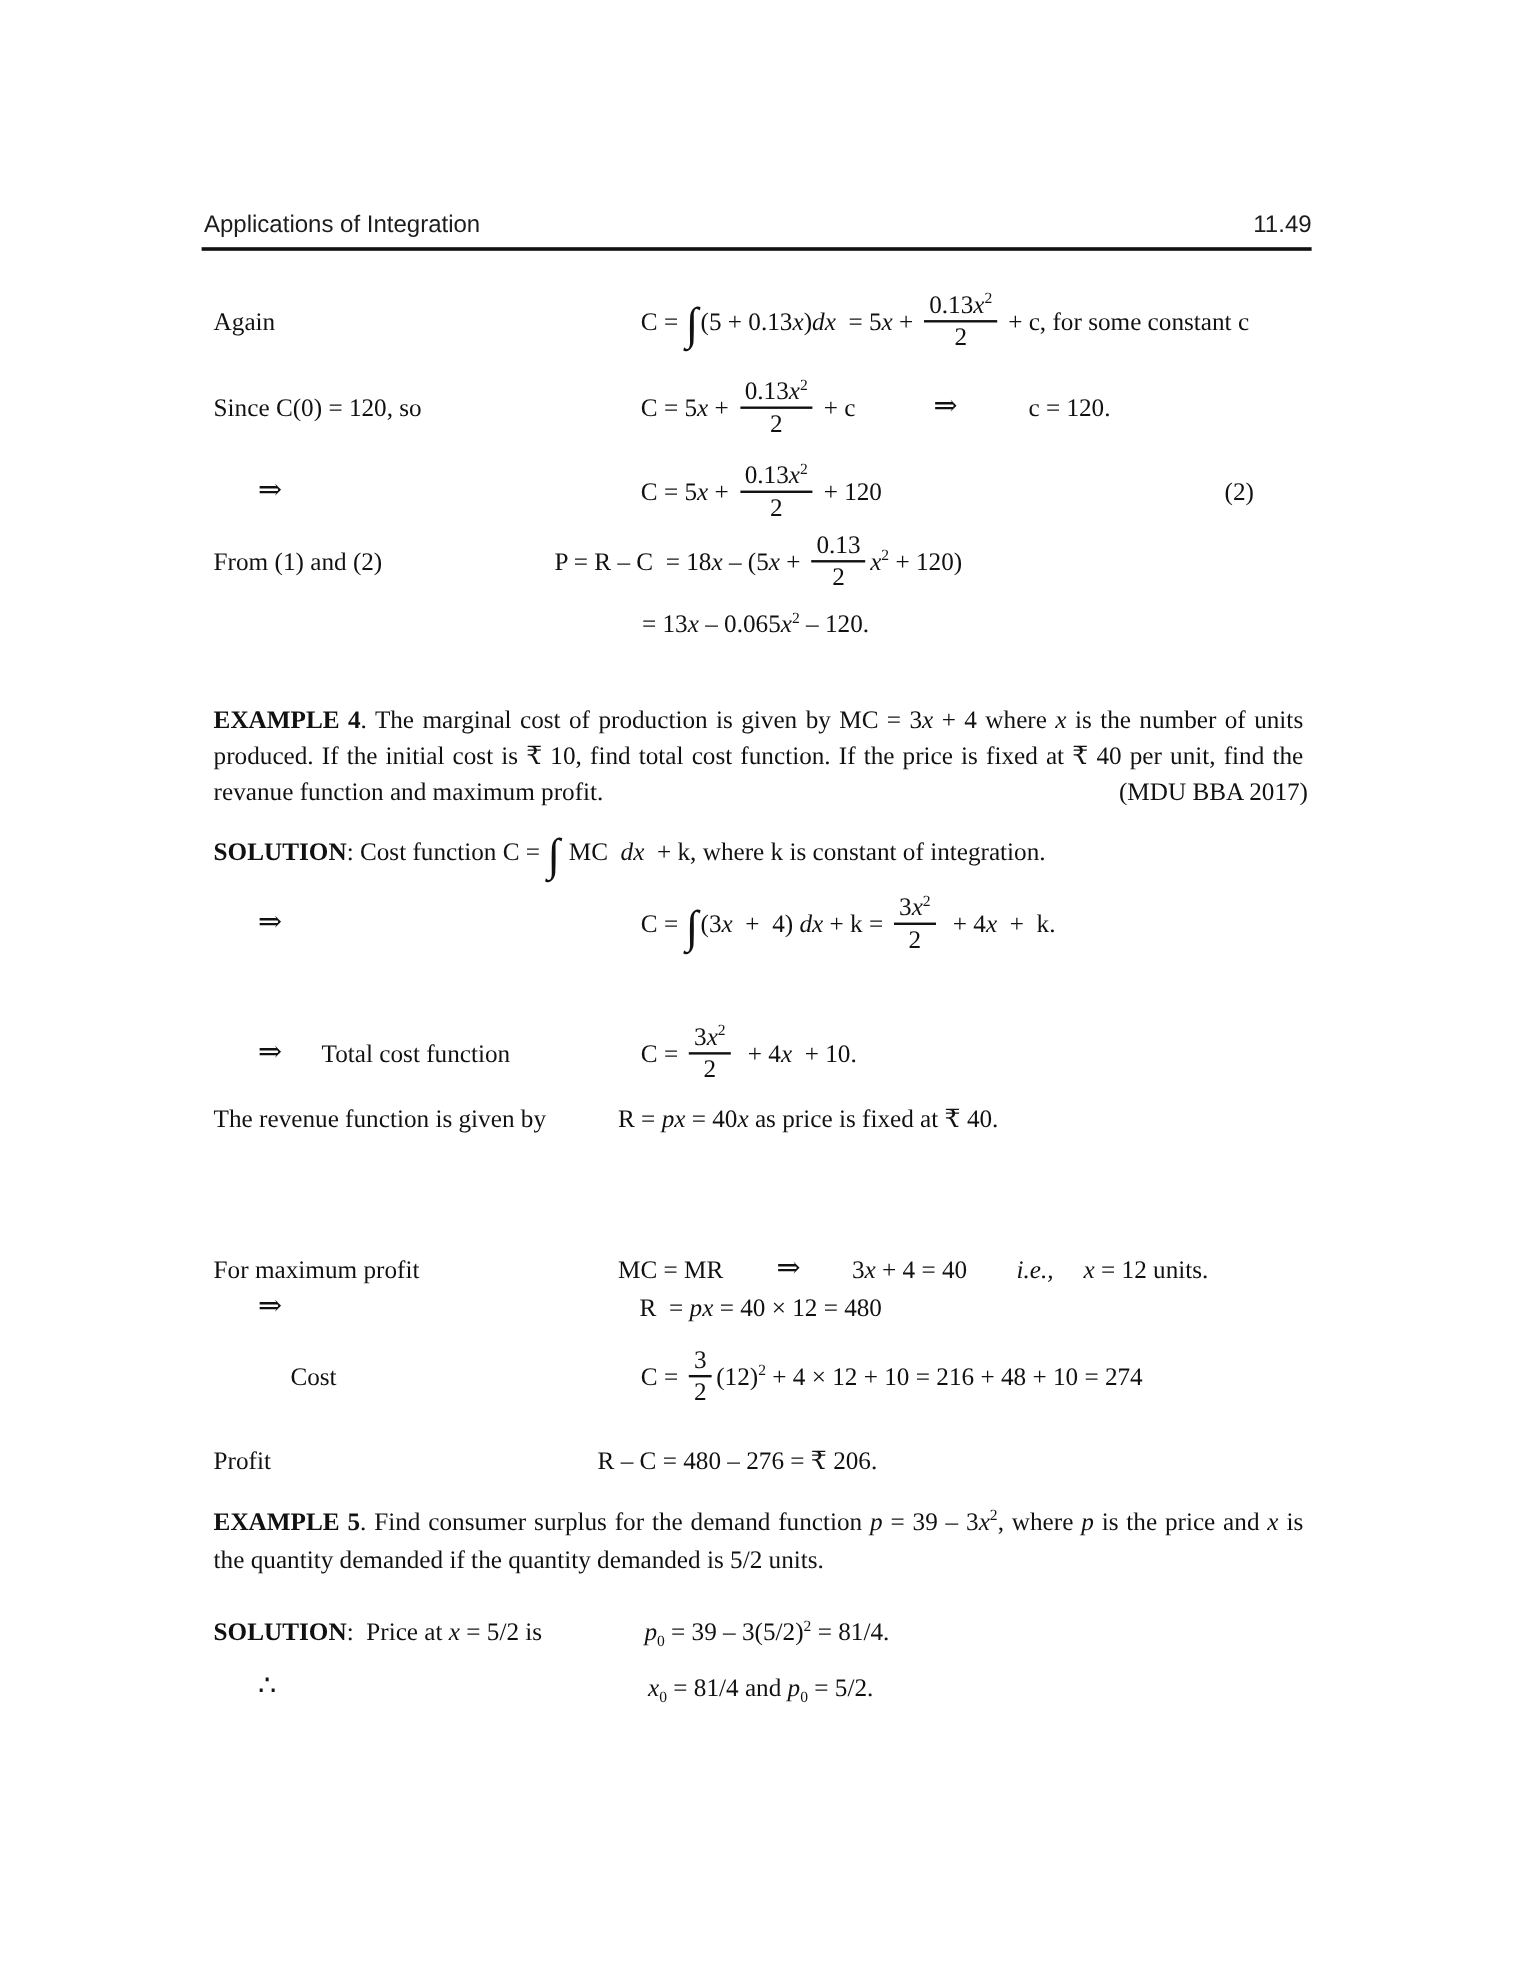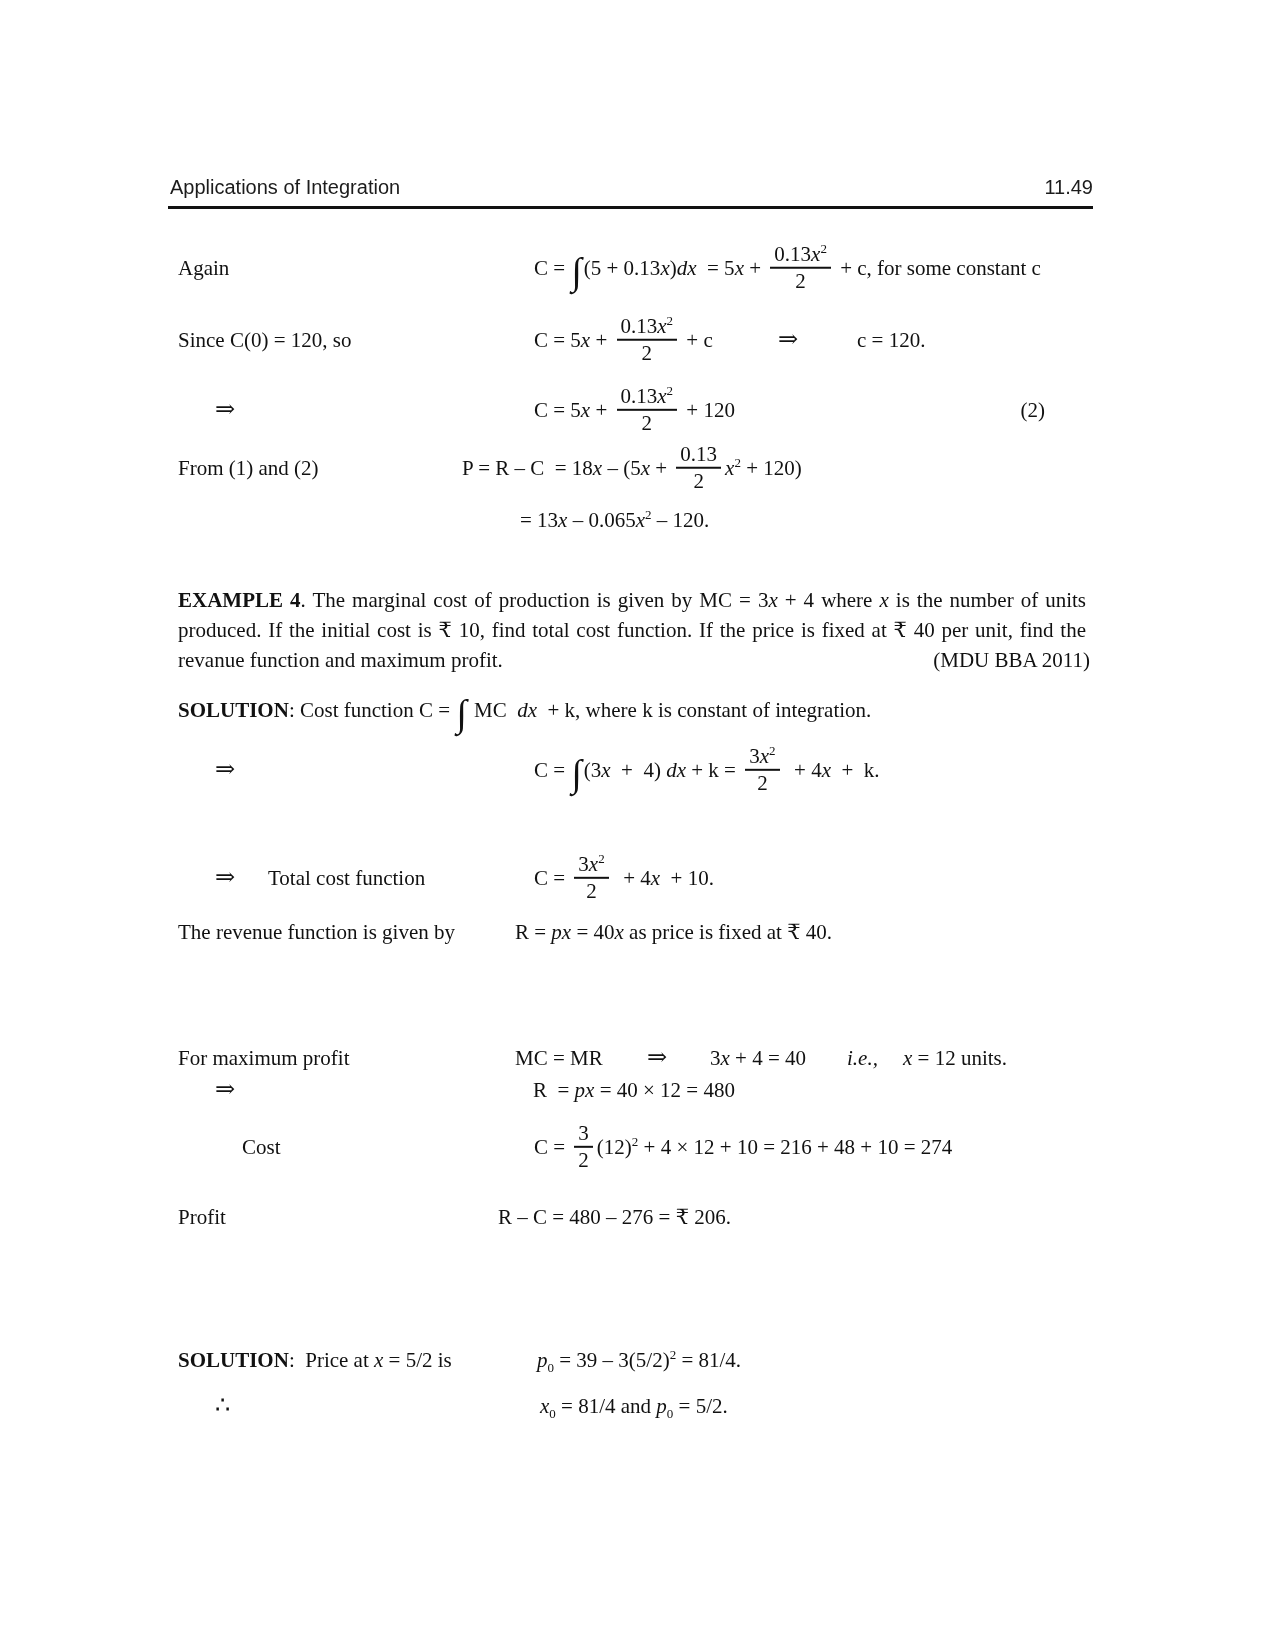--- a/index.html
+++ b/index.html
@@ -101,27 +101,27 @@
       <span>P = R – C  = 18<i>x</i> – (5<i>x</i> + </span>
       <span class="frac">
         <span class="num">0.13</span>
         <span class="den">2</span>
       </span>
       <span><i>x</i><sup>2</sup> + 120)</span>
     </span>
   </div>
 
   <div class="line" style="top:520px">
-    <span class="part" style="left:342px">= 13<i>x</i> – 0.065<i>x</i><sup>2</sup> – 120.</span>
+    <span class="part" style="left:357px">= 13<i>x</i> – 0.065<i>x</i><sup>2</sup> – 120.</span>
   </div>
 
 
   <p class="para" style="top:585px;margin:0"><b>EXAMPLE 4</b><span>. The marginal cost of production is given by MC = 3<i>x</i> + 4 where <i>x</i> is the number of units produced. If the initial cost is ₹ 10, find total cost function. If the price is fixed at  ₹ 40 per unit, find the revanue function and maximum profit.</span></p>
   <div class="line" style="top:660px">
-    <span class="part" style="left:auto;right:0">(MDU BBA 2011)</span>
+    <span class="part" style="left:auto;right:0">(MDU BBA 2017)</span>
   </div>
 
   <div class="line" style="top:710px">
     <b>SOLUTION</b><span>: Cost function C = </span><span class="int">∫</span><span> MC  <i>dx</i>  + k, where k is constant of integration.</span>
   </div>
 
   <div class="line" style="top:770px">
     <span class="part arrow" style="left:37px">⇒</span>
     <span class="eq" style="left:356px">
       <span>C = </span>
@@ -179,20 +179,21 @@
       </span>
       <span>(12)<sup>2</sup> + 4 × 12 + 10 = 216 + 48 + 10 = 274</span>
     </span>
   </div>
 
   <div class="line" style="top:1217px">
     <span>Profit</span>
     <span class="part" style="left:320px">R – C = 480 – 276 = ₹ 206.</span>
   </div>
 
+  <p class="para para5" style="top:1252px;margin:0"><b>EXAMPLE 5</b><span>. Find consumer surplus for the demand function <i>p</i> = 39 – 3<i>x</i><sup>2</sup>, where <i>p</i> is the price and <i>x</i> is the quantity demanded if the quantity demanded is 5/2 units.</span></p>
 
   <div class="line" style="top:1360px">
     <b>SOLUTION</b><span>:  Price at <i>x</i> = 5/2 is</span>
     <span class="part" style="left:359px"><i>p</i><sub>0</sub> = 39 – 3(5/2)<sup>2</sup> = 81/4.</span>
   </div>
 
   <div class="line" style="top:1406px">
     <span class="part tf" style="left:37px">∴</span>
     <span class="part" style="left:362px"><i>x</i><sub>0</sub> = 81/4 and <i>p</i><sub>0</sub> = 5/2.</span>
   </div>

